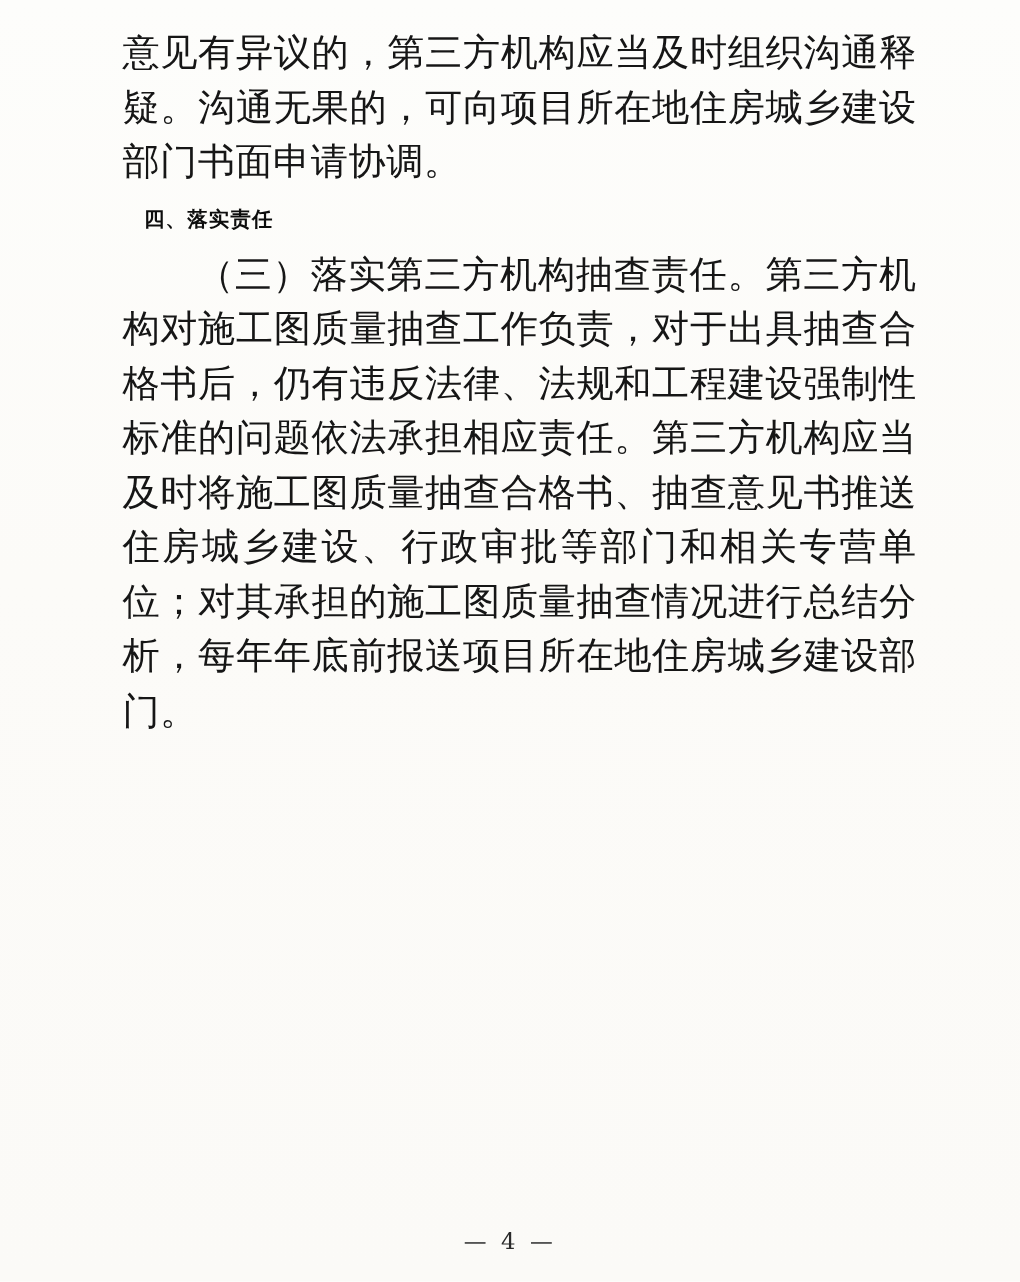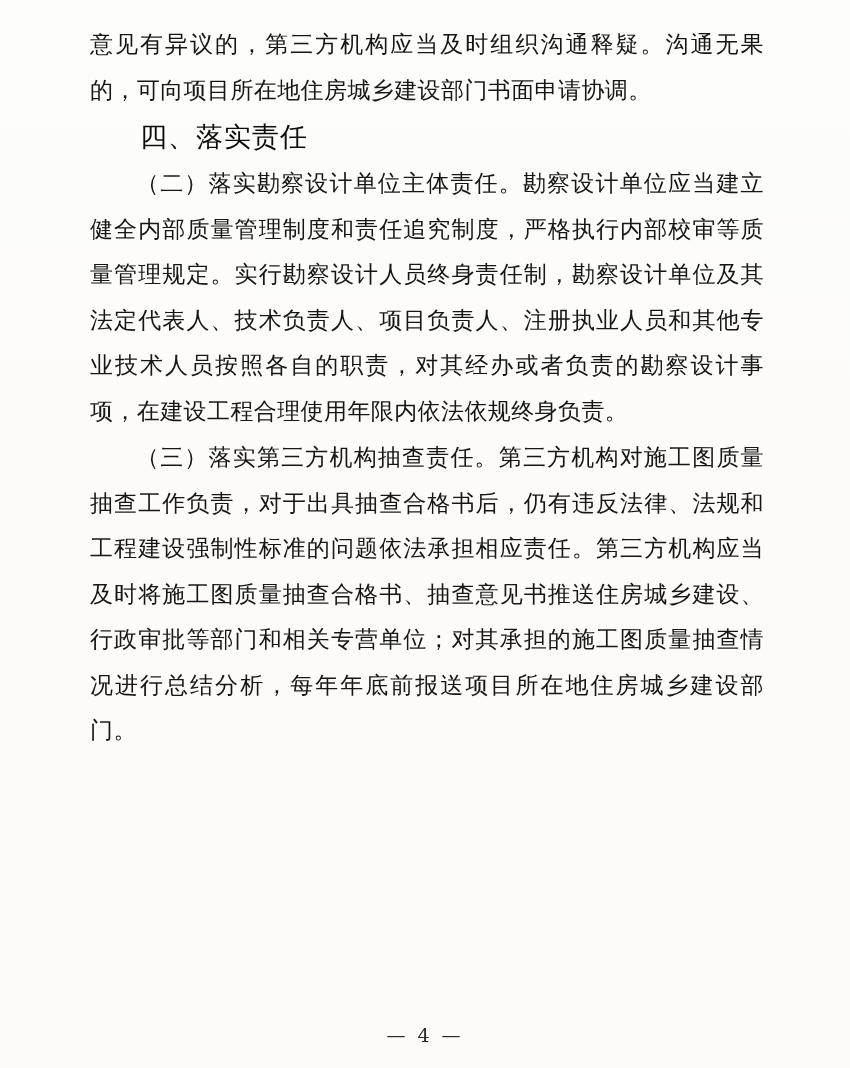--- a/index.html
+++ b/index.html
@@ -23,38 +23,38 @@
     padding: 0;
     box-sizing: border-box;
   }
   .doc-body {
     position: absolute;
     left: 86px;
     top: 22px;
     width: 678px;
   }
   p.para {
-    margin: 0 0 1px 4px;
-    font-size: 23px;
+    margin: 0 0 1px 16px;
+    font-size: 31px;
     line-height: 45.5px;
     text-align: justify;
     text-justify: inter-ideograph;
     letter-spacing: 0.4px;
     color: #161616;
     font-weight: 500;
   }
   p.indent {
     text-indent: 2em;
   }
   p.heading {
     margin: 0 0 1px 0;
-    font-size: 27px;
+    font-size: 17px;
     line-height: 46px;
     text-indent: 2em;
-    font-weight: 400;
+    font-weight: 700;
     letter-spacing: 1px;
     color: #0d0d0d;
   }
   .footer {
     position: absolute;
     left: 0;
     right: 0;
     bottom: 22px;
     text-align: center;
     font-size: 19px;
@@ -67,20 +67,19 @@
 <body>
 
 <div class="page">
   <div class="doc-body">
 
     <p class="para">意见有异议的，第三方机构应当及时组织沟通释疑。沟通无果的，可向项目所在地住房城乡建设部门书面申请协调。</p>
 
     <p class="heading">四、落实责任</p>
 
 
-    <p class="para indent">（二）落实勘察设计单位主体责任。勘察设计单位应当建立健全内部质量管理制度和责任追究制度，严格执行内部校审等质量管理规定。实行勘察设计人员终身责任制，勘察设计单位及其法定代表人、技术负责人、项目负责人、注册执业人员和其他专业技术人员按照各自的职责，对其经办或者负责的勘察设计事项，在建设工程合理使用年限内依法依规终身负责。</p>
 
     <p class="para indent">（三）落实第三方机构抽查责任。第三方机构对施工图质量抽查工作负责，对于出具抽查合格书后，仍有违反法律、法规和工程建设强制性标准的问题依法承担相应责任。第三方机构应当及时将施工图质量抽查合格书、抽查意见书推送住房城乡建设、行政审批等部门和相关专营单位；对其承担的施工图质量抽查情况进行总结分析，每年年底前报送项目所在地住房城乡建设部门。</p>
 
   </div>
 
   <div class="footer">— 4 —</div>
 </div>
 
 </body></html>

